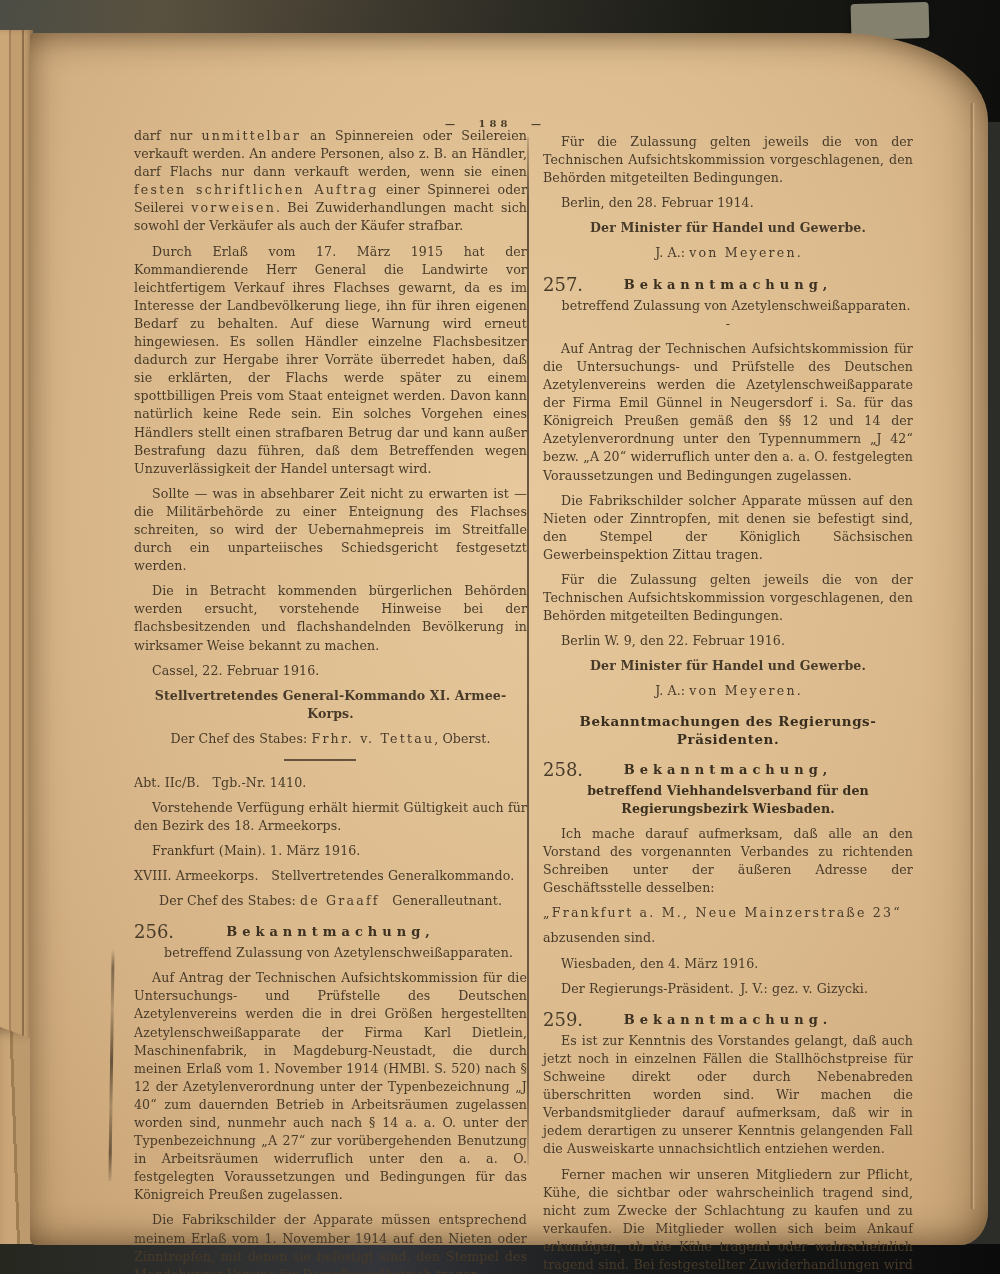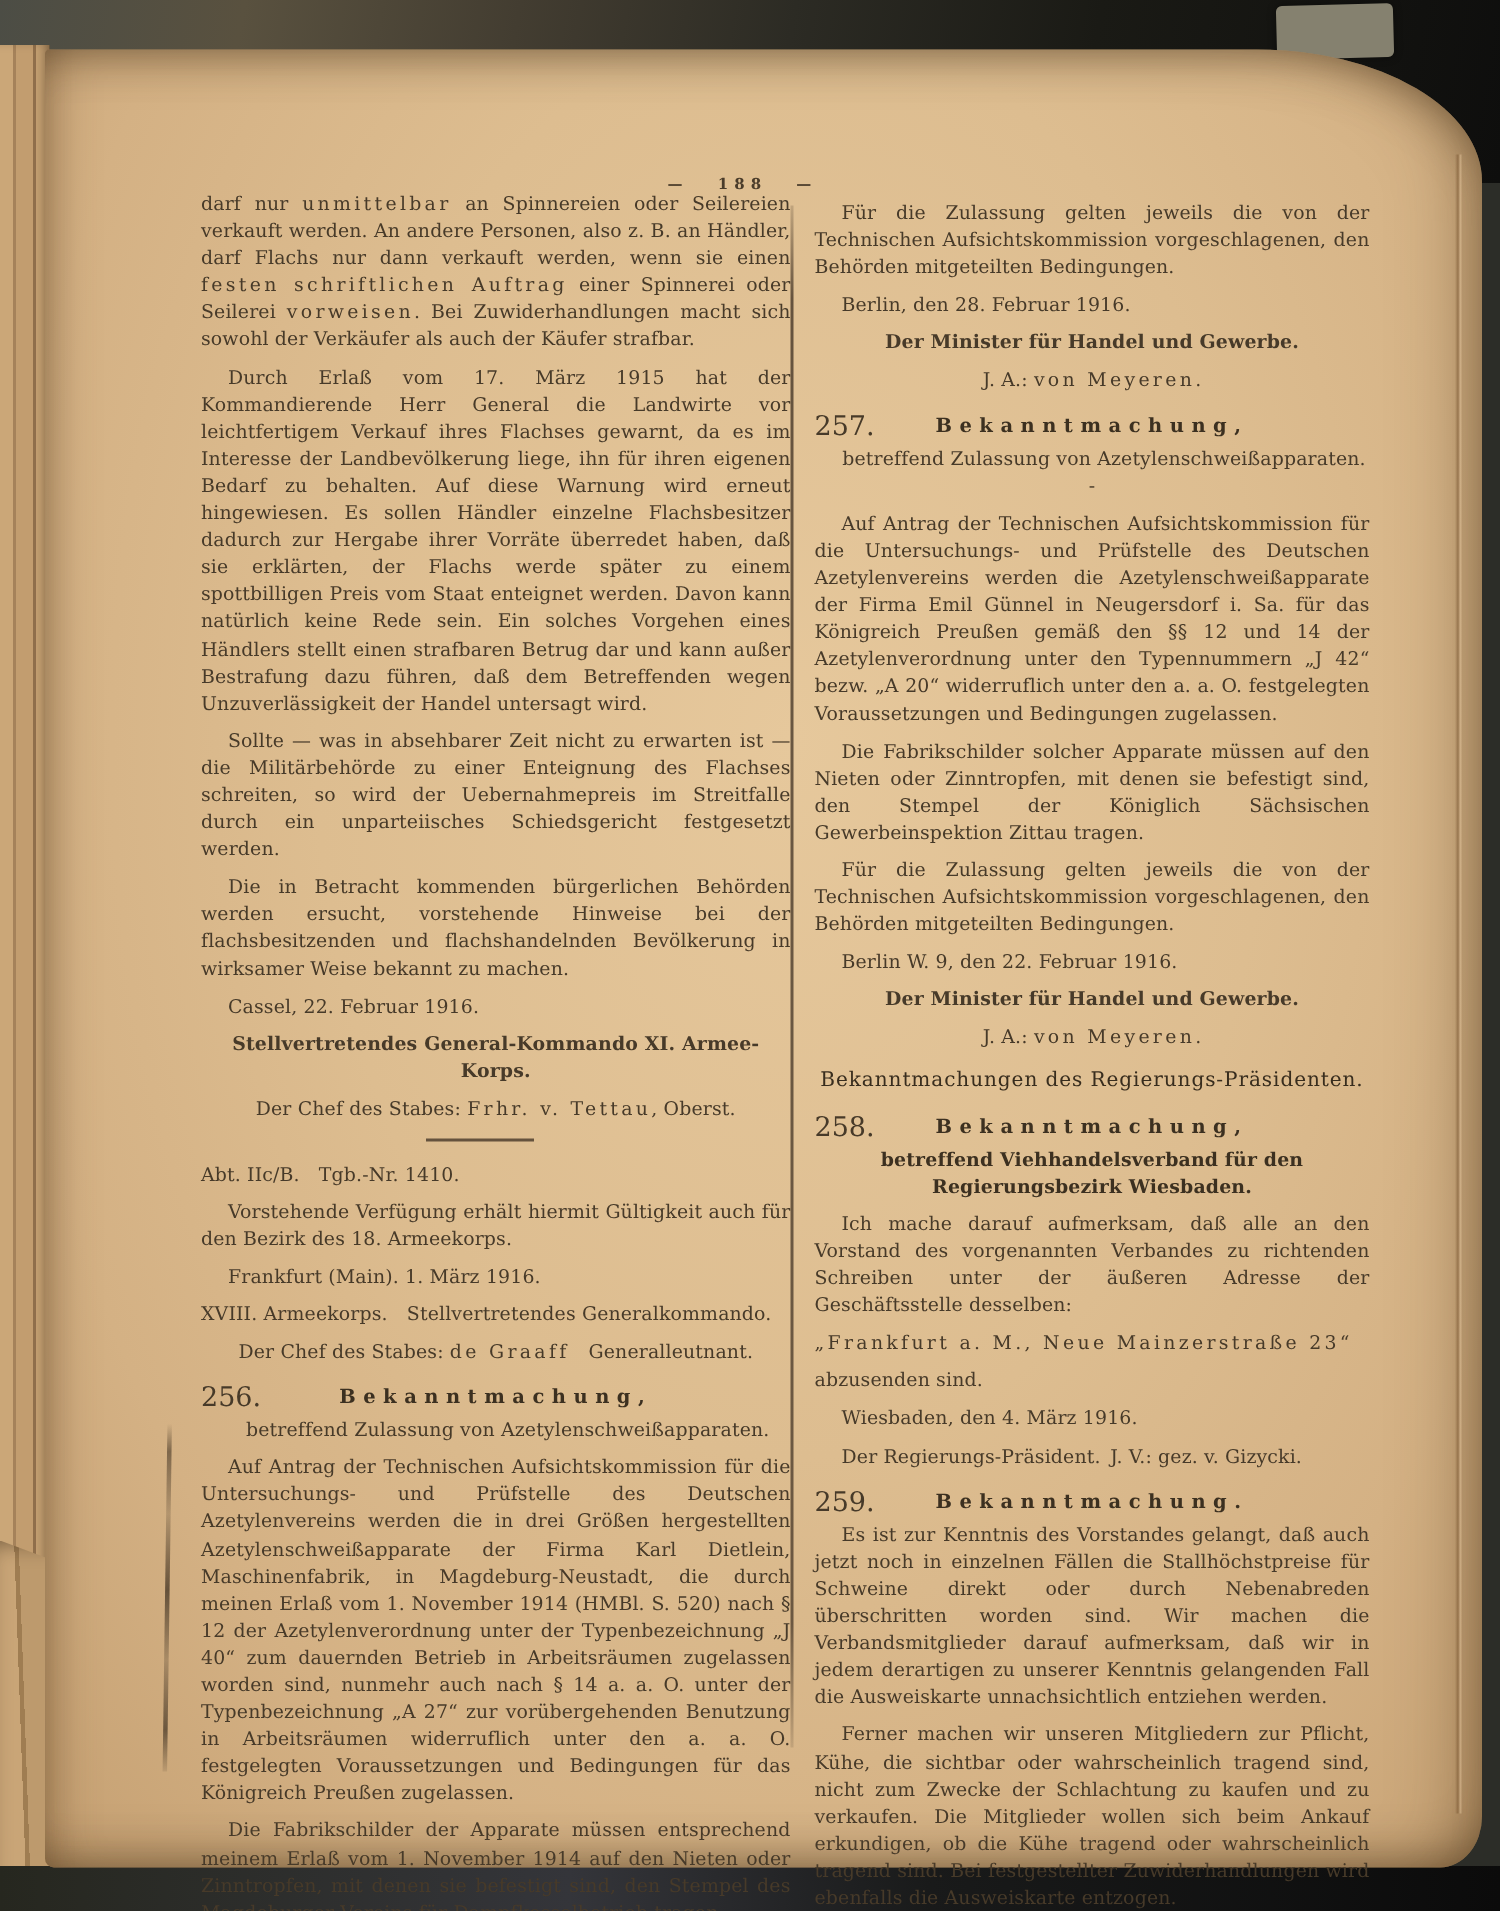--- a/index.html
+++ b/index.html
@@ -93,21 +93,21 @@
   }
 
   .sec-head{
     position:relative;text-align:center;font-weight:bold;letter-spacing:5px;
     font-size:13px;color:#3c3020;margin:13px 0 3px 0;
   }
   .sec-num{position:absolute;left:0;top:0;font-weight:normal;letter-spacing:0;font-size:18px;color:#473a29;}
   .sub{text-align:center;text-indent:16px;margin-bottom:6px;}
   .sub-bold{font-weight:bold;text-align:center;text-indent:0;padding:0 10px;margin-bottom:6px;color:#3c3020;}
   .col-header{
-    font-weight:normal;text-align:center;font-size:13.4px;color:#382d1e;
+    font-weight:bold;text-align:center;font-size:13.4px;color:#382d1e;
     letter-spacing:.6px;margin:11px 0 5px 0;
   }
   .sig-gap{margin-top:2px;font-weight:bold;}
 </style>
 </head>
 <body>
 
 <div class="scene">
   <div class="top-band"></div>
   <div class="gray-patch"></div>
@@ -137,21 +137,21 @@
       <p>XVIII. Armeekorps. Stellvertretendes Generalkommando.</p>
       <p class="center"><span>Der Chef des Stabes: </span><span class="sperr">de Graaff</span><span> Generalleutnant.</span></p>
       <div class="sec-head"><span class="sec-num">256.</span><span>Bekanntmachung,</span></div>
       <p class="sub">betreffend Zulassung von Azetylenschweißapparaten.</p>
       <p class="just ind">Auf Antrag der Technischen Aufsichtskommission für die Untersuchungs- und Prüfstelle des Deutschen Azetylenvereins werden die in drei Größen hergestellten Azetylenschweißapparate der Firma Karl Dietlein, Maschinenfabrik, in Magdeburg-Neustadt, die durch meinen Erlaß vom 1. November 1914 (HMBl. S. 520) nach § 12 der Azetylenverordnung unter der Typenbezeichnung „J 40“ zum dauernden Betrieb in Arbeitsräumen zugelassen worden sind, nunmehr auch nach § 14 a. a. O. unter der Typenbezeichnung „A 27“ zur vorübergehenden Benutzung in Arbeitsräumen widerruflich unter den a. a. O. festgelegten Voraussetzungen und Bedingungen für das Königreich Preußen zugelassen.</p>
       <p class="just ind">Die Fabrikschilder der Apparate müssen entsprechend meinem Erlaß vom 1. November 1914 auf den Nieten oder Zinntropfen, mit denen sie befestigt sind, den Stempel des Magdeburger Vereins für Dampfkesselbetrieb tragen.</p>
     </div>
 
     <div class="col col-right">
       <p class="just ind">Für die Zulassung gelten jeweils die von der Technischen Aufsichtskommission vorgeschlagenen, den Behörden mitgeteilten Bedingungen.</p>
-      <p class="ind">Berlin, den 28. Februar 1916.</p>
+      <p class="ind">Berlin, den 28. Februar 1914.</p>
       <p class="center sig-gap">Der Minister für Handel und Gewerbe.</p>
       <p class="center"><span>J. A.: </span><span class="sperr">von Meyeren</span><span>.</span></p>
 
       <div class="sec-head"><span class="sec-num">257.</span><span>Bekanntmachung,</span></div>
       <p class="sub">betreffend Zulassung von Azetylenschweißapparaten. -</p>
       <p class="just ind">Auf Antrag der Technischen Aufsichtskommission für die Untersuchungs- und Prüfstelle des Deutschen Azetylenvereins werden die Azetylenschweißapparate der Firma Emil Günnel in Neugersdorf i. Sa. für das Königreich Preußen gemäß den §§ 12 und 14 der Azetylenverordnung unter den Typennummern „J 42“ bezw. „A 20“ widerruflich unter den a. a. O. festgelegten Voraussetzungen und Bedingungen zugelassen.</p>
       <p class="just ind">Die Fabrikschilder solcher Apparate müssen auf den Nieten oder Zinntropfen, mit denen sie befestigt sind, den Stempel der Königlich Sächsischen Gewerbeinspektion Zittau tragen.</p>
       <p class="just ind">Für die Zulassung gelten jeweils die von der Technischen Aufsichtskommission vorgeschlagenen, den Behörden mitgeteilten Bedingungen.</p>
       <p class="ind">Berlin W. 9, den 22. Februar 1916.</p>
       <p class="center sig-gap">Der Minister für Handel und Gewerbe.</p>

